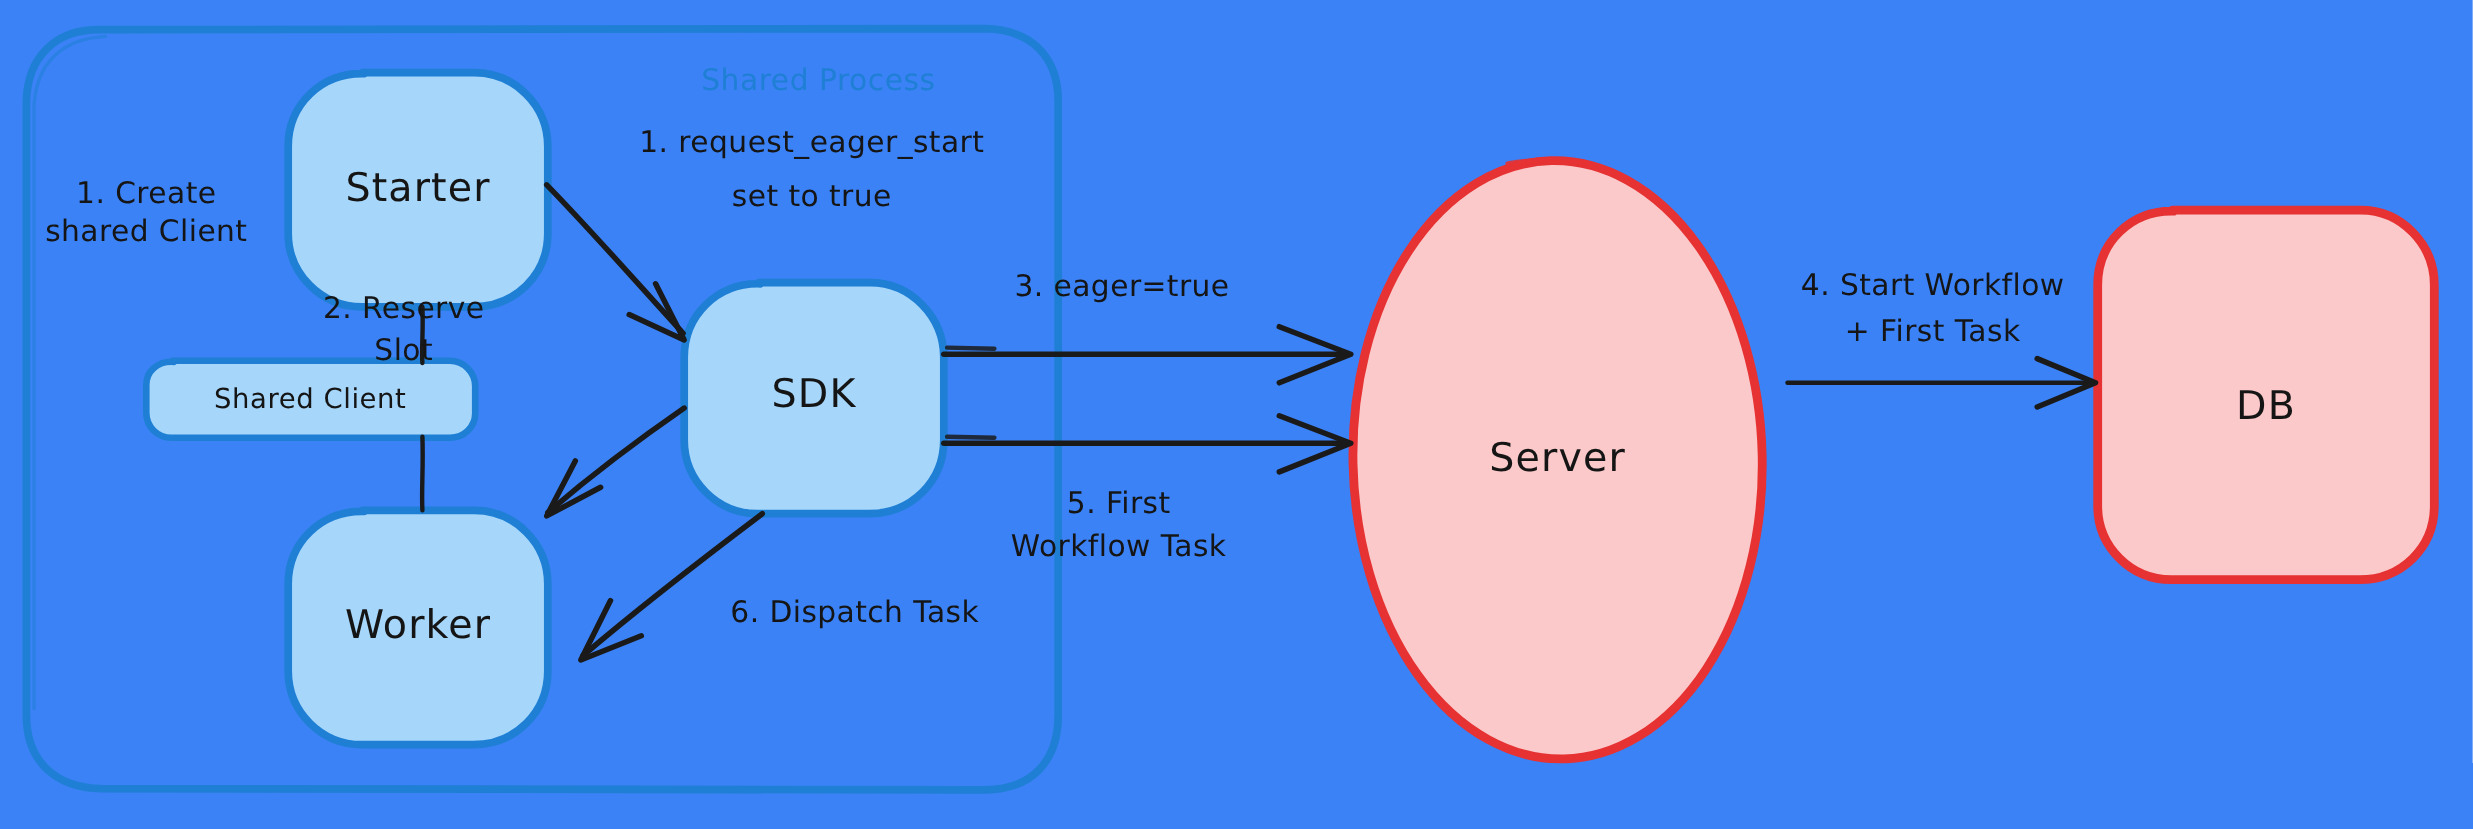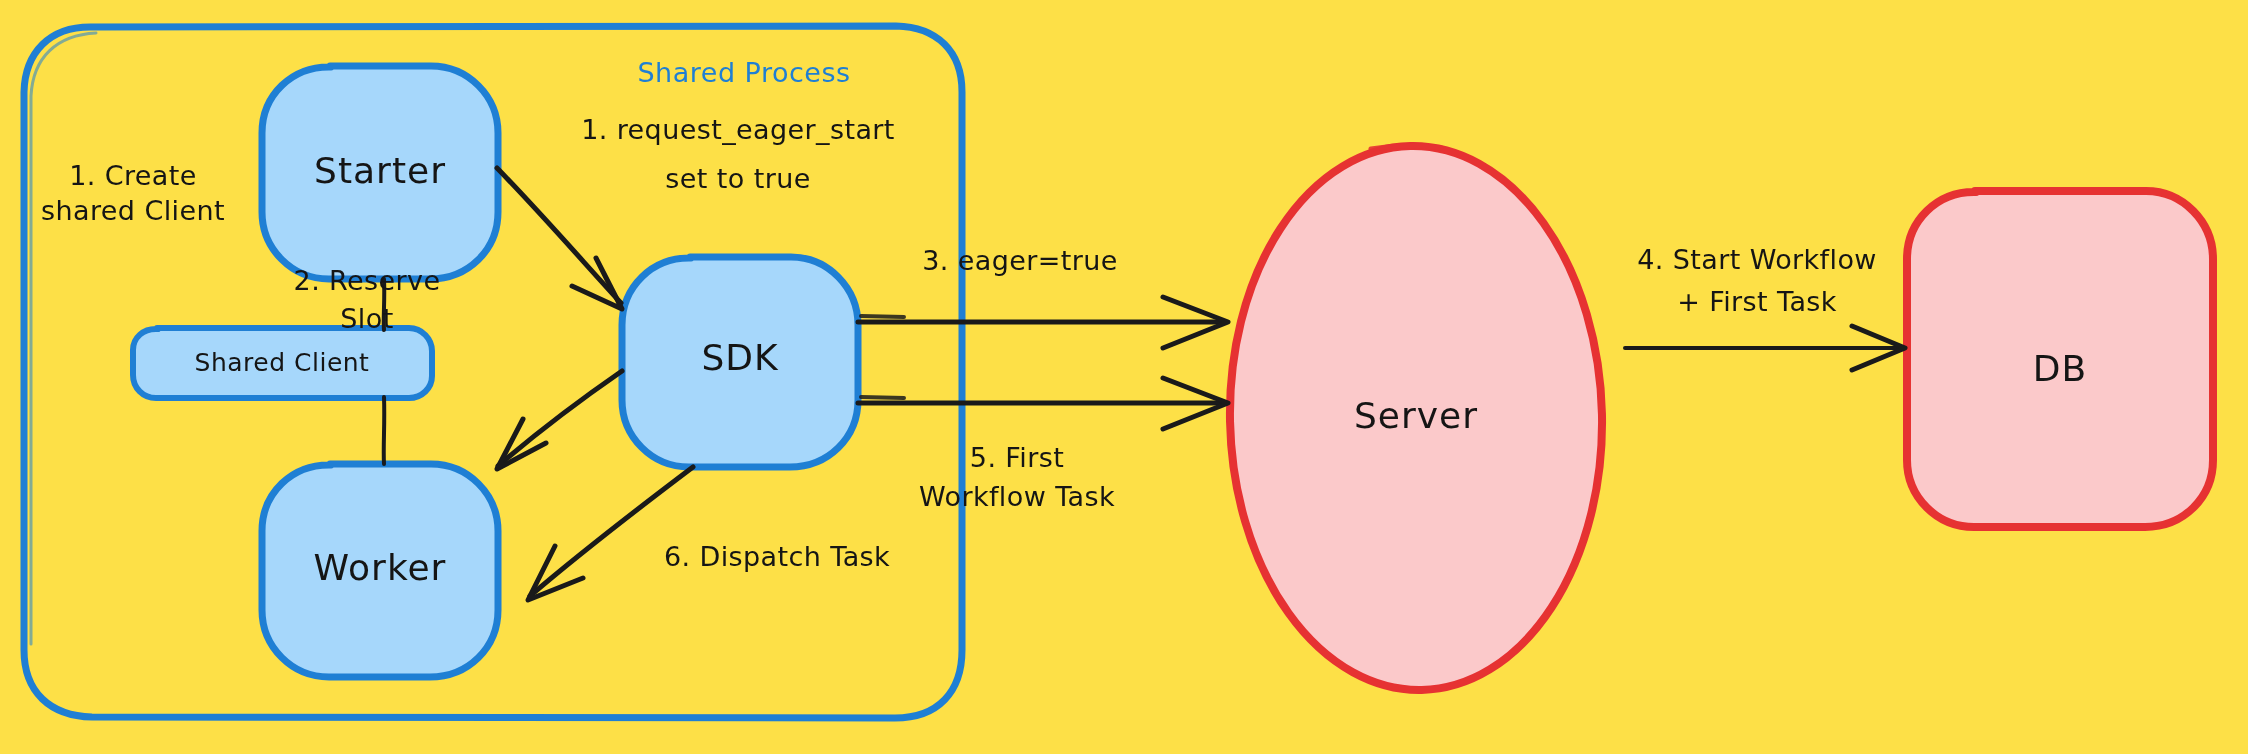--- a/index.html
+++ b/index.html
@@ -11,21 +11,21 @@
   body {
     width: 2248px;
     height: 754px;
     overflow: hidden;
     font-family: "DejaVu Sans", sans-serif;
   }
   #diagram-root {
     position: relative;
     width: 2248px;
     height: 754px;
-    background: #fde047;
+    background: #3b82f6;
   }
   svg#diagram-canvas {
     position: absolute;
     top: 0;
     left: 0;
     width: 2248px;
     height: 754px;
     display: block;
   }
   

